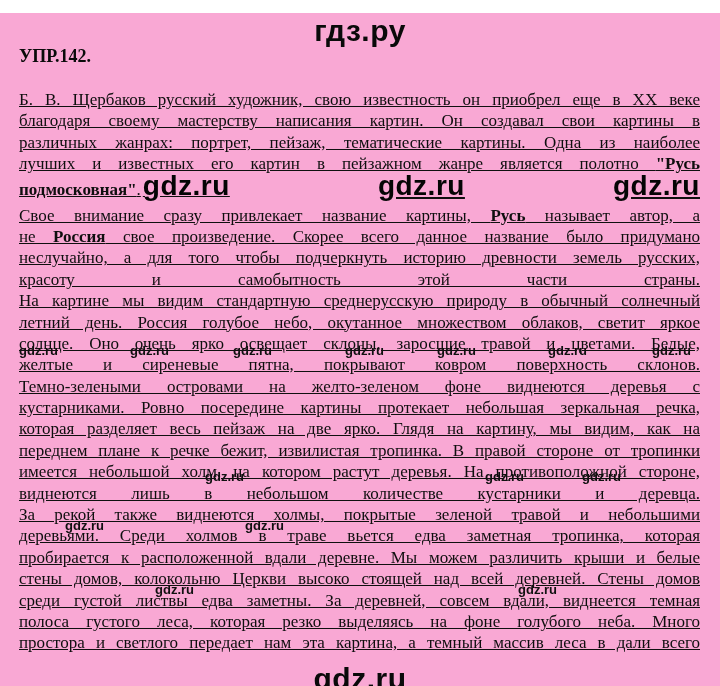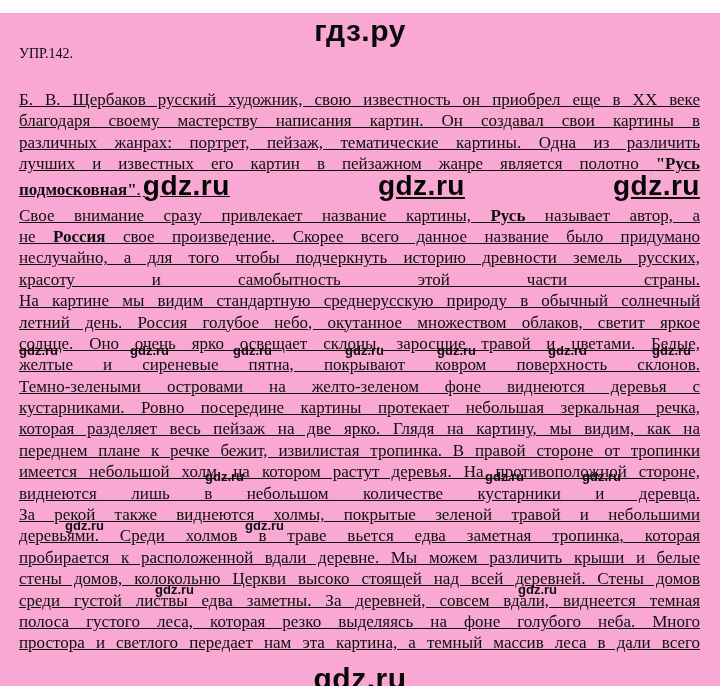--- a/index.html
+++ b/index.html
@@ -9,21 +9,21 @@
     font-family:"Liberation Serif", serif;
     margin-top:13px;
   }
   .site-logo {
     position:absolute; top:1px; left:0; width:720px; text-align:center;
     font-family:"Liberation Sans", sans-serif; font-weight:bold; font-size:30px;
     letter-spacing:0.5px; color:#0a0a0a; text-decoration:none;
   }
   .exercise-label {
     position:absolute; top:33px; left:19px;
-    font-weight:normal; font-size:14px; color:#0a0a0a;
+    font-weight:bold; font-size:18px; color:#0a0a0a;
   }
   .essay {
     position:absolute; top:76px; left:19px; width:681px; font-size:17px; color:#0f0f0f;text-decoration:underline;
   }
   .line {
     height:21.4px; line-height:21.4px; overflow:visible; white-space:normal;
     text-align:justify; -moz-text-align-last:justify; text-align-last:justify;
   }
   .line .b { font-weight:bold; }
   .line-wm {
@@ -52,21 +52,21 @@
 <div class="page">
 
   <a class="site-logo" href="#">гдз.ру</a>
 
   <div class="exercise-label">УПР.142.</div>
 
   <div class="essay">
     <div>
         <div class="line"><span>Б. В. Щербаков русский художник, свою известность он приобрел еще в XX веке</span></div>
         <div class="line"><span>благодаря своему мастерству написания картин. Он создавал свои картины в</span></div>
-        <div class="line"><span>различных жанрах: портрет, пейзаж, тематические картины. Одна из различить</span></div>
+        <div class="line"><span>различных жанрах: портрет, пейзаж, тематические картины. Одна из наиболее</span></div>
         <div class="line"><span>лучших и известных его картин в пейзажном жанре является полотно </span><span class="b">"Русь</span></div>
         <div class="line line-wm">
           <span class="txtgroup"><span class="b">подмосковная"</span><span>.</span><span class="wm-lg">gdz.ru</span></span>
           <span class="wm-lg">gdz.ru</span>
           <span class="wm-lg">gdz.ru</span>
         </div>
         <div class="line"><span>Свое внимание сразу привлекает название картины, </span><span class="b">Русь</span><span> называет автор, а</span></div>
         <div class="line"><span>не </span><span class="b">Россия</span><span> свое произведение. Скорее всего данное название было придумано</span></div>
         <div class="line"><span>неслучайно, а для того чтобы подчеркнуть историю древности земель русских,</span></div>
         <div class="line"><span>красоту и самобытность этой части страны.</span></div>

